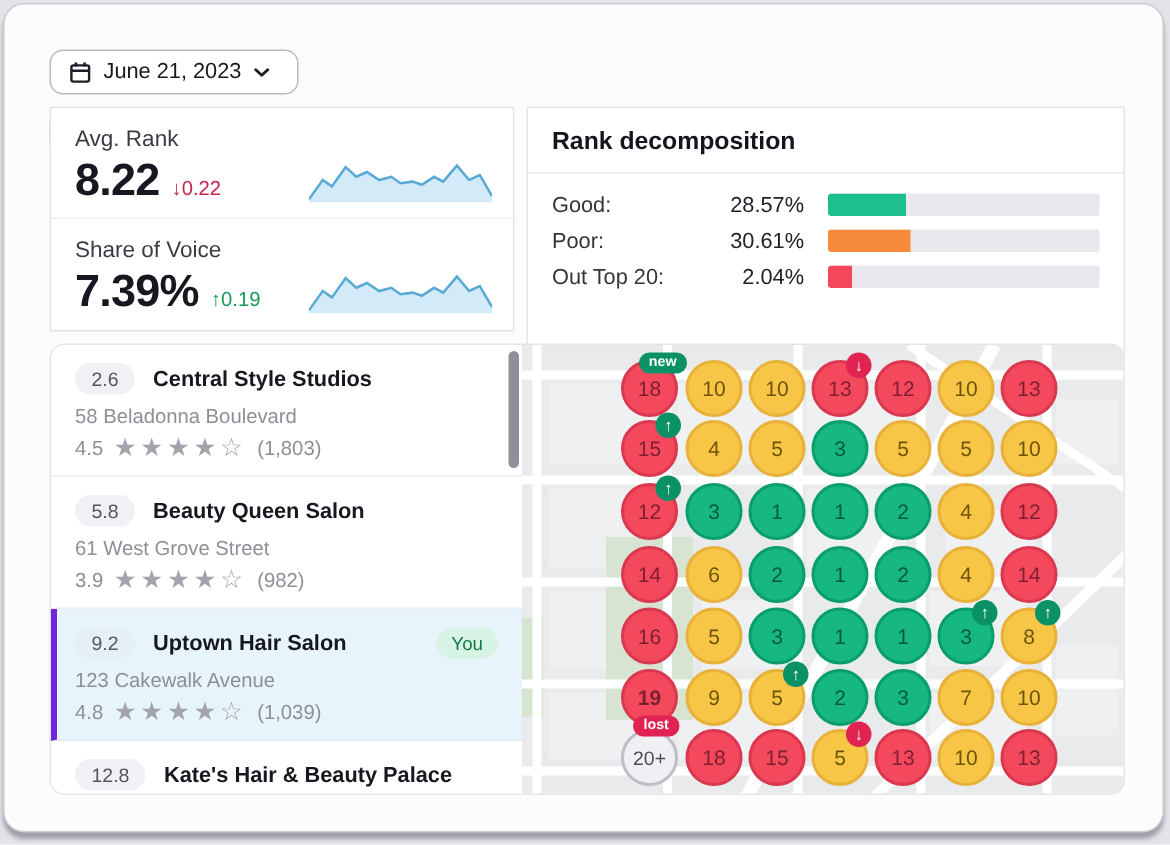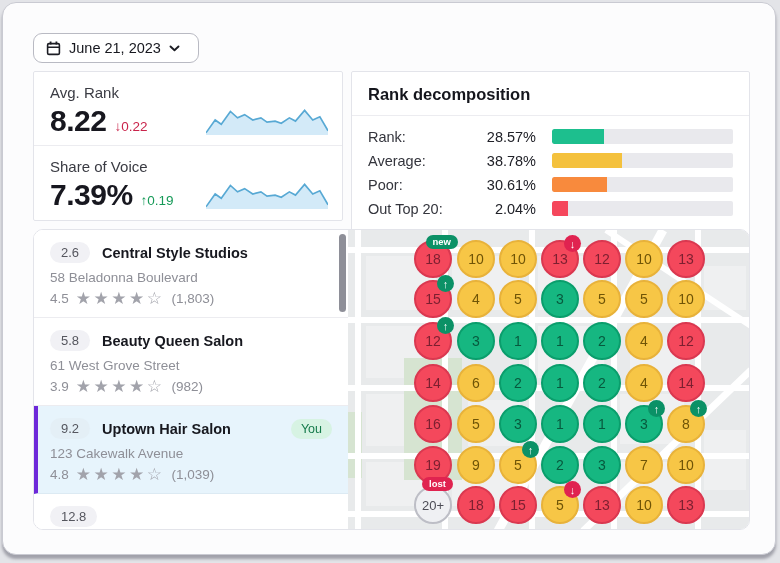--- a/index.html
+++ b/index.html
@@ -137,31 +137,24 @@
         <path d="M0 26 L9 14 L15 18 L24 6 L31 12 L38 9 L46 14 L54 12 L60 16 L68 15 L74 17 L82 12 L88 15 L97 5 L105 14 L112 11 L120 24" fill="none" stroke="#58a9d4" stroke-width="1.6"></path>
       </svg>
     </div>
   </div>
 
   <div class="card decomp-card">
     <div class="decomp-title">Rank decomposition</div>
     <div class="decomp-divider"></div>
     <div class="decomp-rows" id="decomp-rows">
         <div class="decomp-row">
-          <span class="d-label">Rank:</span>
+          <span class="d-label">Good:</span>
           <span class="d-value">28.57%</span>
           <span class="d-track">
             <span class="d-fill" style="width: 28.57%; background: rgb(29, 191, 142);"></span>
-          </span>
-        </div>
-        <div class="decomp-row">
-          <span class="d-label">Average:</span>
-          <span class="d-value">38.78%</span>
-          <span class="d-track">
-            <span class="d-fill" style="width: 38.78%; background: rgb(244, 193, 61);"></span>
           </span>
         </div>
         <div class="decomp-row">
           <span class="d-label">Poor:</span>
           <span class="d-value">30.61%</span>
           <span class="d-track">
             <span class="d-fill" style="width: 30.61%; background: rgb(248, 138, 61);"></span>
           </span>
         </div>
         <div class="decomp-row">
@@ -210,20 +203,21 @@
             <div class="biz-addr">123 Cakewalk Avenue</div>
             <div class="biz-rating">
               <span class="r-num">4.8</span>
               <span class="stars">★★★★☆</span>
               <span class="r-count">(1,039)</span>
             </div>
           </div>
           <div class="biz-item">
             <div class="biz-head">
               <span class="rank-pill">12.8</span>
+              <span class="biz-name">Kate's Hair &amp; Beauty Palace</span>
             </div>
           </div>
         </div>
       <div class="scroll-thumb"></div>
     </div>
     <div class="map-pane" id="map-pane">
       <svg class="map-bg" width="403" height="301" viewBox="0 0 403 301">
         <rect width="403" height="301" fill="#e8eaeb"></rect>
         <g fill="#eff0f1">
           <rect x="18" y="26" width="70" height="54"></rect>
@@ -364,21 +358,21 @@
             <span>1</span>
           </div>
           <div class="pin green" style="left: 277px; top: 175px;">
             <span>3</span>
             <span class="badge up">↑</span>
           </div>
           <div class="pin yellow" style="left: 319px; top: 175px;">
             <span>8</span>
             <span class="badge up">↑</span>
           </div>
-          <div class="pin red" style="left: 66px; top: 216px;">
+          <div class="pin red" style="left: 66px; top: 216px; font-weight: bold;">
             <span>19</span>
           </div>
           <div class="pin yellow" style="left: 109px; top: 216px;">
             <span>9</span>
           </div>
           <div class="pin yellow" style="left: 151px; top: 216px;">
             <span>5</span>
             <span class="badge up">↑</span>
           </div>
           <div class="pin green" style="left: 193px; top: 216px;">

